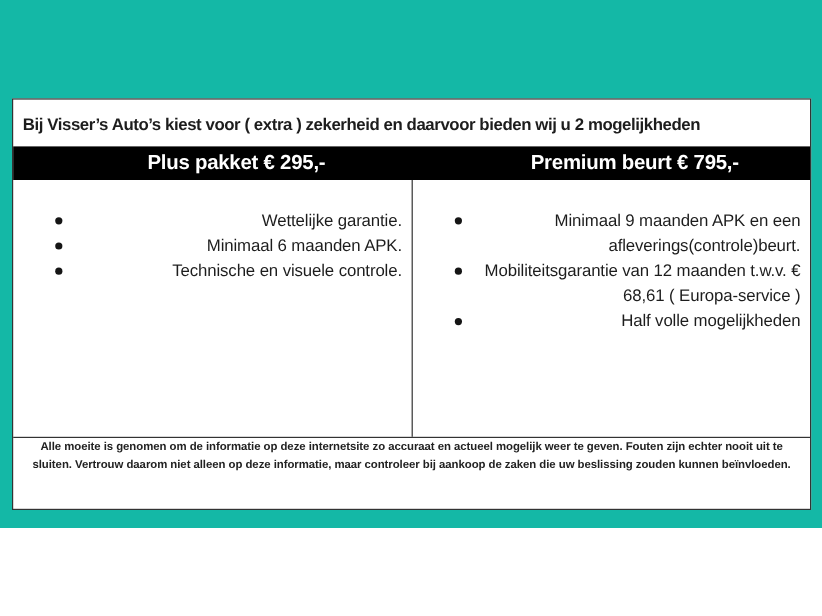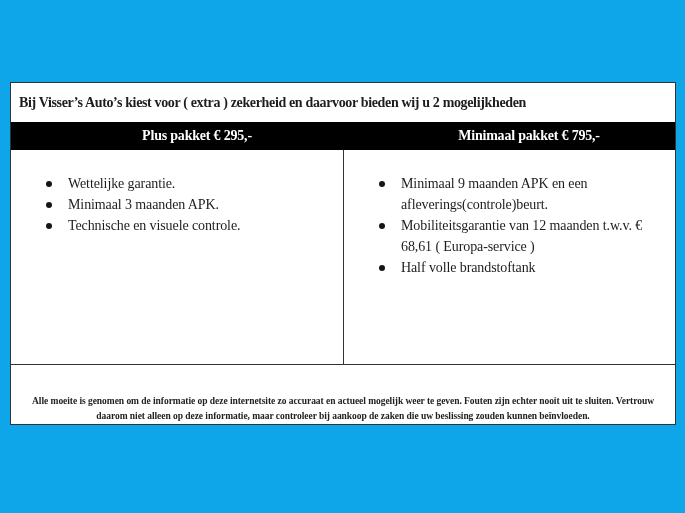--- a/index.html
+++ b/index.html
@@ -1,21 +1,21 @@
 <!DOCTYPE html>
 <html><head>
 <meta charset="utf-8">
 <style>
   html, body { margin: 0; padding: 0; background: #ffffff; }
   .canvas {
     position: relative;
     width: 685px;
-    height: 513px;
-    background: #0ea5e9;
-    font-family: Liberation Serif, serif;
+    height: 440px;
+    background: #14b8a6;
+    font-family: Liberation Sans, sans-serif;
     color: #1d1d1d;
     overflow: hidden;
   }
   .doc {
     position: absolute;
     left: 10px;
     top: 82px;
     width: 666px;
     height: 343px;
     box-sizing: border-box;
@@ -39,41 +39,42 @@
     flex: 0 0 28px;
     background: #000000;
     color: #ffffff;
     display: flex;
   }
   .bar-cell {
     width: 50%;
     display: flex;
     align-items: center;
     justify-content: center;
-    font-size: 14px;
+    font-size: 17px;
     font-weight: bold;
     letter-spacing: -0.2px;
     white-space: nowrap;
     padding-left: 40px;
   }
   .body-row {
     flex: 1 1 auto;
     display: flex;
     min-height: 0;
   }
   .col {
     width: 50%;
     box-sizing: border-box;
     padding-top: 23px;
   }
   .col-right { border-left: 1.5px solid #333333; }
   ul.items {
     list-style: none;
     margin: 0;
     padding: 0;
+    text-align: right;
   }
   ul.items li {
     position: relative;
     padding-left: 57px;
     padding-right: 8px;
     font-size: 14px;
     line-height: 21px;
     letter-spacing: -0.1px;
     color: #1d1d1d;
   }
@@ -84,21 +85,21 @@
     top: 7.5px;
     width: 6px;
     height: 6px;
     border-radius: 50%;
     background: #151515;
   }
   .footer-row {
     flex: 0 0 60px;
     border-top: 1.5px solid #333333;
     display: flex;
-    align-items: flex-end;
+    align-items: flex-start;
     justify-content: center;
     box-sizing: border-box;
     padding: 0 12px;
   }
   .footer-row p {
     margin: 0;
     text-align: center;
     font-size: 9.5px;
     font-weight: bold;
     line-height: 15px;
@@ -111,36 +112,36 @@
 
 <div class="canvas">
   <div class="doc">
 
     <div class="title-row">
       <span>Bij Visser’s Auto’s kiest voor ( extra ) zekerheid en daarvoor bieden wij u 2 mogelijkheden</span>
     </div>
 
     <div class="bar">
       <div class="bar-cell">Plus pakket € 295,-</div>
-      <div class="bar-cell">Minimaal pakket € 795,-</div>
+      <div class="bar-cell">Premium beurt € 795,-</div>
     </div>
 
     <div class="body-row">
       <div class="col">
         <ul class="items">
           <li>Wettelijke garantie.</li>
-          <li>Minimaal 3 maanden APK.</li>
+          <li>Minimaal 6 maanden APK.</li>
           <li>Technische en visuele controle.</li>
         </ul>
       </div>
       <div class="col col-right">
         <ul class="items">
           <li>Minimaal 9 maanden APK en een afleverings(controle)beurt.</li>
           <li>Mobiliteitsgarantie van 12 maanden t.w.v. € 68,61 ( Europa-service )</li>
-          <li>Half volle brandstoftank</li>
+          <li>Half volle mogelijkheden</li>
         </ul>
       </div>
     </div>
 
     <div class="footer-row">
       <p>Alle moeite is genomen om de informatie op deze internetsite zo accuraat en actueel mogelijk weer te geven. Fouten zijn echter nooit uit te sluiten. Vertrouw daarom niet alleen op deze informatie, maar controleer bij aankoop de zaken die uw beslissing zouden kunnen beïnvloeden.</p>
     </div>
 
   </div>
 </div>

